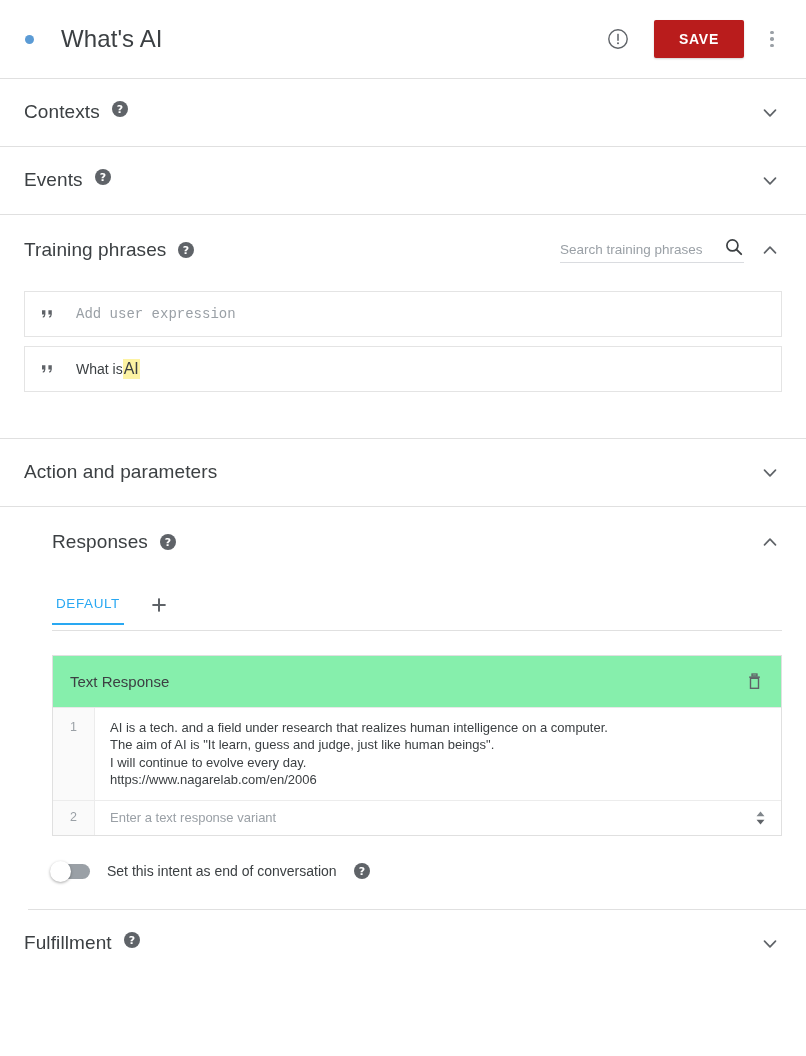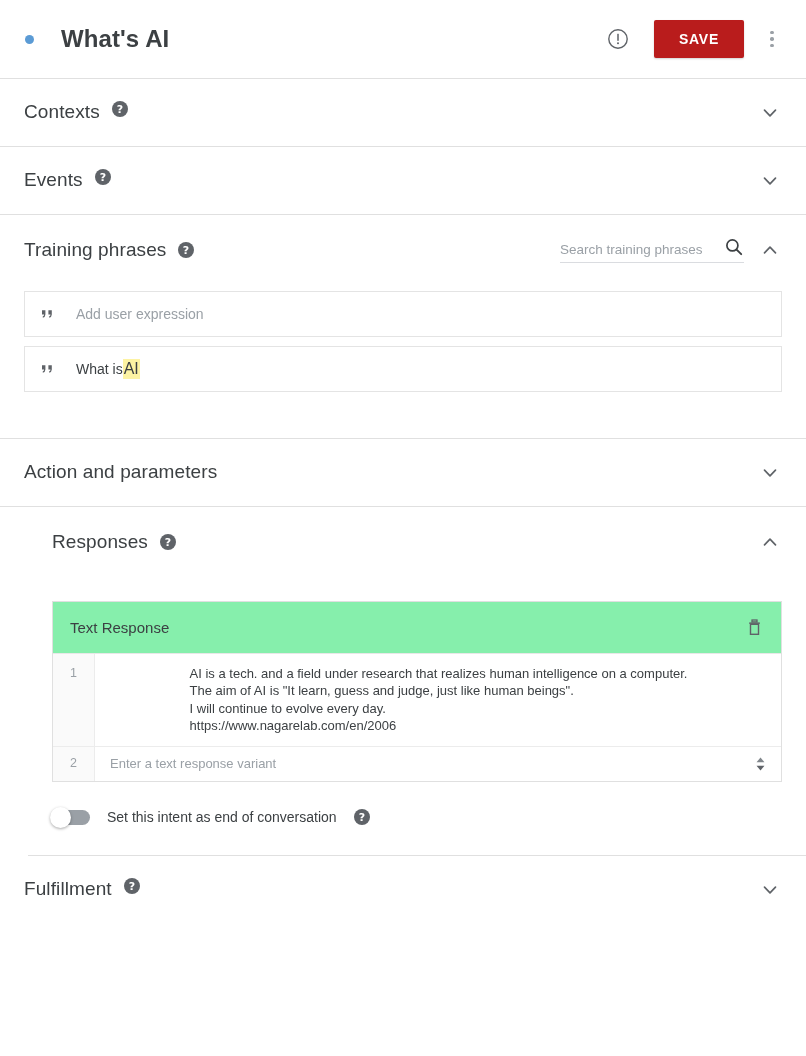--- a/index.html
+++ b/index.html
@@ -19,21 +19,21 @@
     display: flex; align-items: center;
     padding: 0 24px;
     border-bottom: 1px solid #e0e0e0;
   }
   .status-dot {
     width: 9px; height: 9px; border-radius: 50%;
     background: #5b9bd5; flex: 0 0 auto;
     margin-left: 1px;
   }
   .intent-title {
-    font-size: 24px; font-weight: 700; color: #3c4043;
+    font-size: 24px; font-weight: 400; color: #3c4043;
     margin-left: 27px; letter-spacing: .1px;
     white-space: nowrap;
   }
   .header-spacer { flex: 1 1 auto; }
 
   .warn-icon { width: 24px; height: 24px; flex:0 0 auto; cursor: pointer; }
   .warn-icon svg { display:block; }
 
   .save-btn {
     margin-left: 24px;
@@ -103,21 +103,21 @@
 
   .phrase-row {
     border: 1px solid #e4e4e4;
     background: #fff;
     height: 46px;
     display: flex; align-items: center;
     padding: 0 16px;
     margin-top: 9px;
     cursor: text;
   }
-  .phrase-row.first { margin-top: 6px; }
+  .phrase-row.first { margin-top: 6px; font-family: Liberation Mono, monospace; }
   .quote-icon { width: 14px; height: 14px; flex:0 0 auto; margin-right: 21px; }
   .phrase-placeholder { font-size: 14px; color: #9aa0a6; }
   .phrase-text { font-size: 14px; color: #3c4043; }
   .hl { background: #fdf3a3; padding: 1px 1px; }
 
   
   .resp-section { border-bottom: 1px solid #e0e0e0; padding: 0 24px 30px 24px; margin-left: 28px; }
   .resp-head { display: flex; align-items: center; height: 70px; }
 
   .tabs {
@@ -160,21 +160,21 @@
   }
   .resp-line:last-child { border-bottom: none; }
   .line-no {
     width: 42px; flex:0 0 42px;
     background: #fafafa;
     border-right: 1px solid #ececec;
     color: #9aa0a6; font-size: 12.5px;
     display: flex; justify-content: center;
     padding-top: 12px;
   }
-  .line-body { flex: 1 1 auto; padding: 11px 14px 12px 15px; display:flex; align-items:flex-start;justify-content:center; }
+  .line-body { flex: 1 1 auto; padding: 11px 14px 12px 15px; display:flex; align-items:flex-start; }
   .line-text { font-size: 13px; color: #3c4043; line-height: 17.3px; white-space: pre-line; }
   .line-placeholder { font-size: 13px; color: #9aa0a6; line-height: 17px; }
   .resp-line.variant .line-no { padding-top: 9px; }
   .resp-line.variant .line-body { padding-top: 8px; padding-bottom: 9px; align-items:center; }
   .stepper {
     margin-left: auto; width: 14px; flex:0 0 14px;
     display:flex; flex-direction: column; align-items:center; justify-content:center;
     gap: 2px; cursor: pointer;
   }
   .stepper svg { display:block; }
@@ -345,20 +345,29 @@
         </svg>
       </span>
       <span class="grow"></span>
       <span class="chev">
         <svg viewBox="0 0 24 24" width="24" height="24">
             <path d="M6.5 14.8 L12 9.2 L17.5 14.8" fill="none" stroke="#5f6368" stroke-width="1.7" stroke-linecap="round" stroke-linejoin="round"></path>
           </svg>
       </span>
     </div>
 
+    <div class="tabs">
+      <span class="tab">DEFAULT</span>
+      <span class="tab-add">
+        <svg viewBox="0 0 18 18" width="18" height="18">
+          <rect x="8" y="2.4" width="2" height="13.2" fill="#5f6368"></rect>
+          <rect x="2.4" y="8" width="13.2" height="2" fill="#5f6368"></rect>
+        </svg>
+      </span>
+    </div>
 
     <div class="resp-card">
       <div class="resp-card-head">
         <span class="resp-card-title">Text Response</span>
         <span class="grow"></span>
         <span class="trash-icon">
           <svg viewBox="0 0 19 19" width="19" height="19">
             <rect x="7" y="2" width="5" height="1.9" fill="none" stroke="#5f6368" stroke-width="1.3"></rect>
             <rect x="4.2" y="4.4" width="10.6" height="1.5" fill="#5f6368"></rect>
             <rect x="5.5" y="6.3" width="8" height="10" fill="none" stroke="#5f6368" stroke-width="1.4"></rect>

